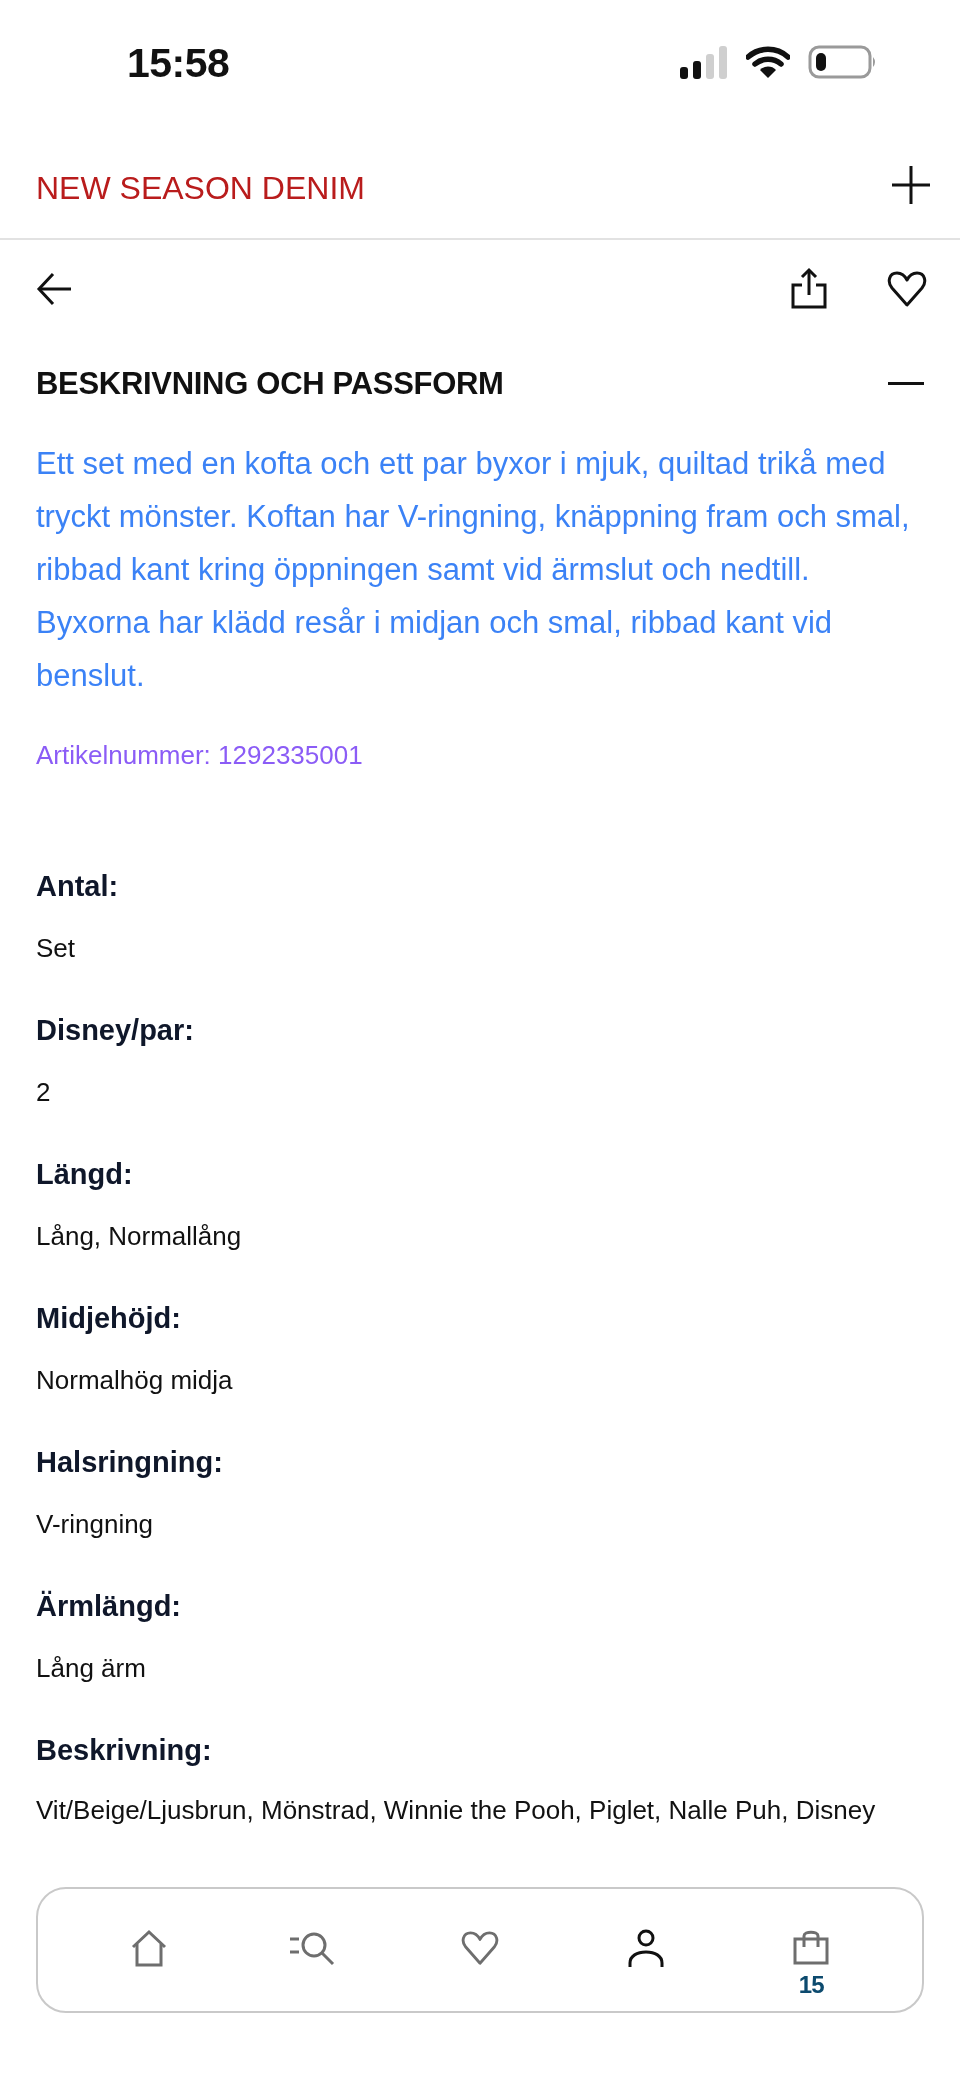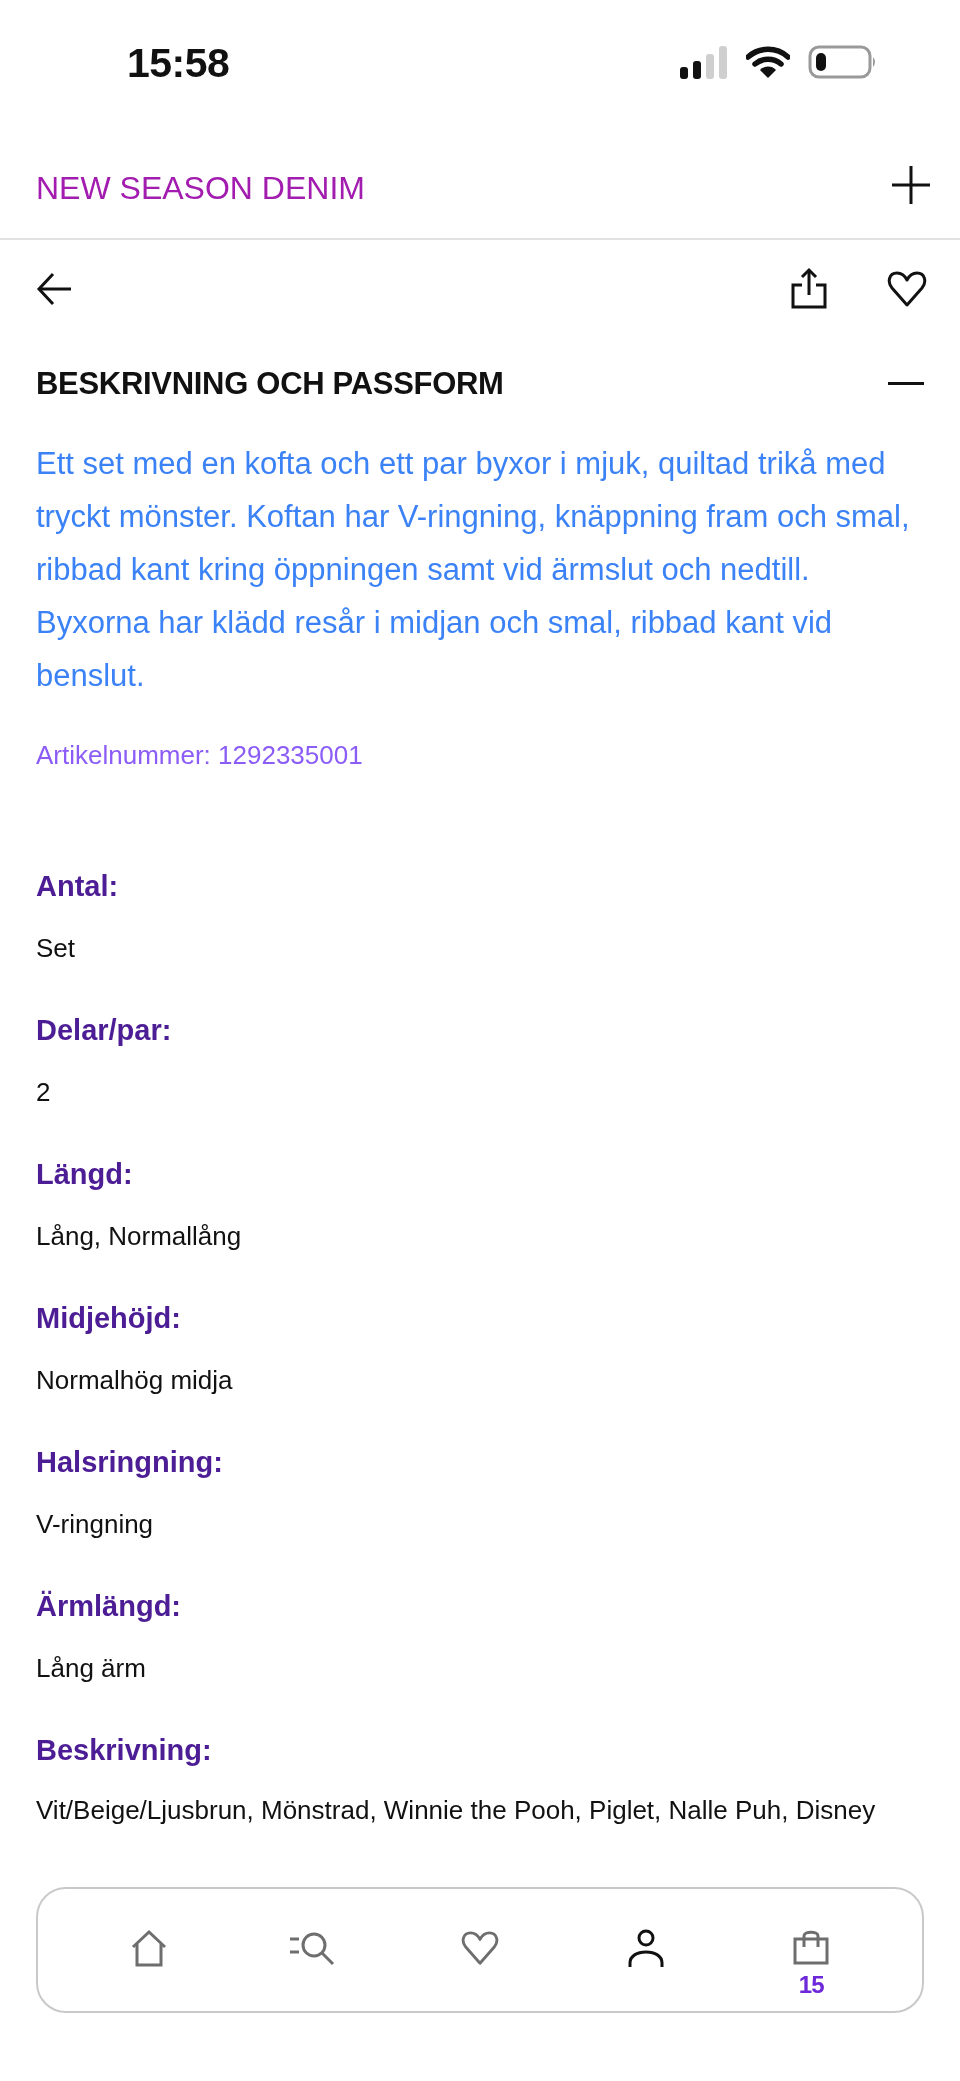--- a/index.html
+++ b/index.html
@@ -4,42 +4,42 @@
   <style>
     * { box-sizing: border-box; margin: 0; padding: 0; }
     html, body { width: 960px; height: 2081px; background: #ffffff; overflow: hidden; }
     body { font-family: "Liberation Sans", sans-serif; color: #111111; position: relative; }
 
     .status-bar { position: absolute; top: 0; left: 0; width: 960px; height: 130px; }
     .status-time { position: absolute; left: 127px; top: 40px; font-size: 41px; font-weight: bold; letter-spacing: -0.5px; color: #111; }
     .status-icons { position: absolute; right: 82px; top: 46px; height: 36px; display: flex; align-items: center; gap: 18px; }
 
     .top-banner { position: absolute; top: 150px; left: 0; width: 960px; height: 90px; border-bottom: 2px solid #e2e2e2; }
-    .banner-title { position: absolute; left: 36px; top: 20px; font-size: 32px; letter-spacing: 0px; color: #a21caf; }
+    .banner-title { position: absolute; left: 36px; top: 20px; font-size: 32px; letter-spacing: 0px; color: #b91c1c; }
     .banner-plus { position: absolute; right: 26px; top: 12px; width: 46px; height: 46px; cursor: pointer; }
 
     .toolbar { position: absolute; top: 258px; left: 0; width: 960px; height: 66px; }
     .tb-btn { position: absolute; width: 50px; height: 50px; cursor: pointer; display: flex; align-items: center; justify-content: center; }
 
     .section-head { position: absolute; top: 362px; left: 36px; width: 888px; height: 44px; cursor: pointer; }
     .section-title { font-size: 31px; font-weight: bold; letter-spacing: -0.3px; color: #111; line-height: 44px; }
     .section-minus { position: absolute; right: 0; top: 20px; width: 36px; height: 3px; background: #111; }
 
     .desc { position: absolute; top: 437px; left: 36px; width: 890px; font-size: 31px; line-height: 53px; color: #3b82f6; }
     .article { position: absolute; top: 740px; left: 36px; font-size: 26px; color: #8b5cf6; }
 
     .attrs { position: absolute; top: 866px; left: 36px; width: 890px; }
     .attr { height: 144px; }
-    .attr-label { font-size: 29px; font-weight: bold; color: #4c1d95; line-height: 40px; }
+    .attr-label { font-size: 29px; font-weight: bold; color: #0f172a; line-height: 40px; }
     .attr-value { font-size: 26px; color: #111; line-height: 40px; margin-top: 22px; }
     .attr-last .attr-value { line-height: 53px; margin-top: 14px; }
 
     .bottom-nav { position: absolute; top: 1887px; left: 36px; width: 888px; height: 126px; border: 2px solid #c9c9c9; border-radius: 30px; background: #ffffff; display: flex; align-items: flex-start; justify-content: space-around; padding: 0 28px; }
     .nav-item { width: 80px; height: 100px; display: flex; flex-direction: column; align-items: center; padding-top: 40px; cursor: pointer; }
-    .nav-badge { font-size: 24px; color: #6d28d9; margin-top: 2px; font-weight: bold; letter-spacing: -1px; }
+    .nav-badge { font-size: 24px; color: #0c4a6e; margin-top: 2px; font-weight: bold; letter-spacing: -1px; }
   </style>
 </head>
 <body>
 
 <div class="status-bar">
   <div class="status-time">15:58</div>
   <div class="status-icons">
     <span>
       <svg width="50" height="34" viewBox="0 0 50 34">
         <rect x="2" y="22" width="8" height="12" rx="3" fill="#111"></rect>
@@ -109,21 +109,21 @@
 
 <div class="desc">Ett set med en kofta och ett par byxor i mjuk, quiltad trikå med tryckt mönster. Koftan har V-ringning, knäppning fram och smal, ribbad kant kring öppningen samt vid ärmslut och nedtill. Byxorna har klädd resår i midjan och smal, ribbad kant vid benslut.</div>
 <div class="article">Artikelnummer: 1292335001</div>
 
 <div class="attrs">
   <div class="attr">
     <div class="attr-label">Antal:</div>
     <div class="attr-value">Set</div>
   </div>
   <div class="attr">
-    <div class="attr-label">Delar/par:</div>
+    <div class="attr-label">Disney/par:</div>
     <div class="attr-value">2</div>
   </div>
   <div class="attr">
     <div class="attr-label">Längd:</div>
     <div class="attr-value">Lång, Normallång</div>
   </div>
   <div class="attr">
     <div class="attr-label">Midjehöjd:</div>
     <div class="attr-value">Normalhög midja</div>
   </div>

